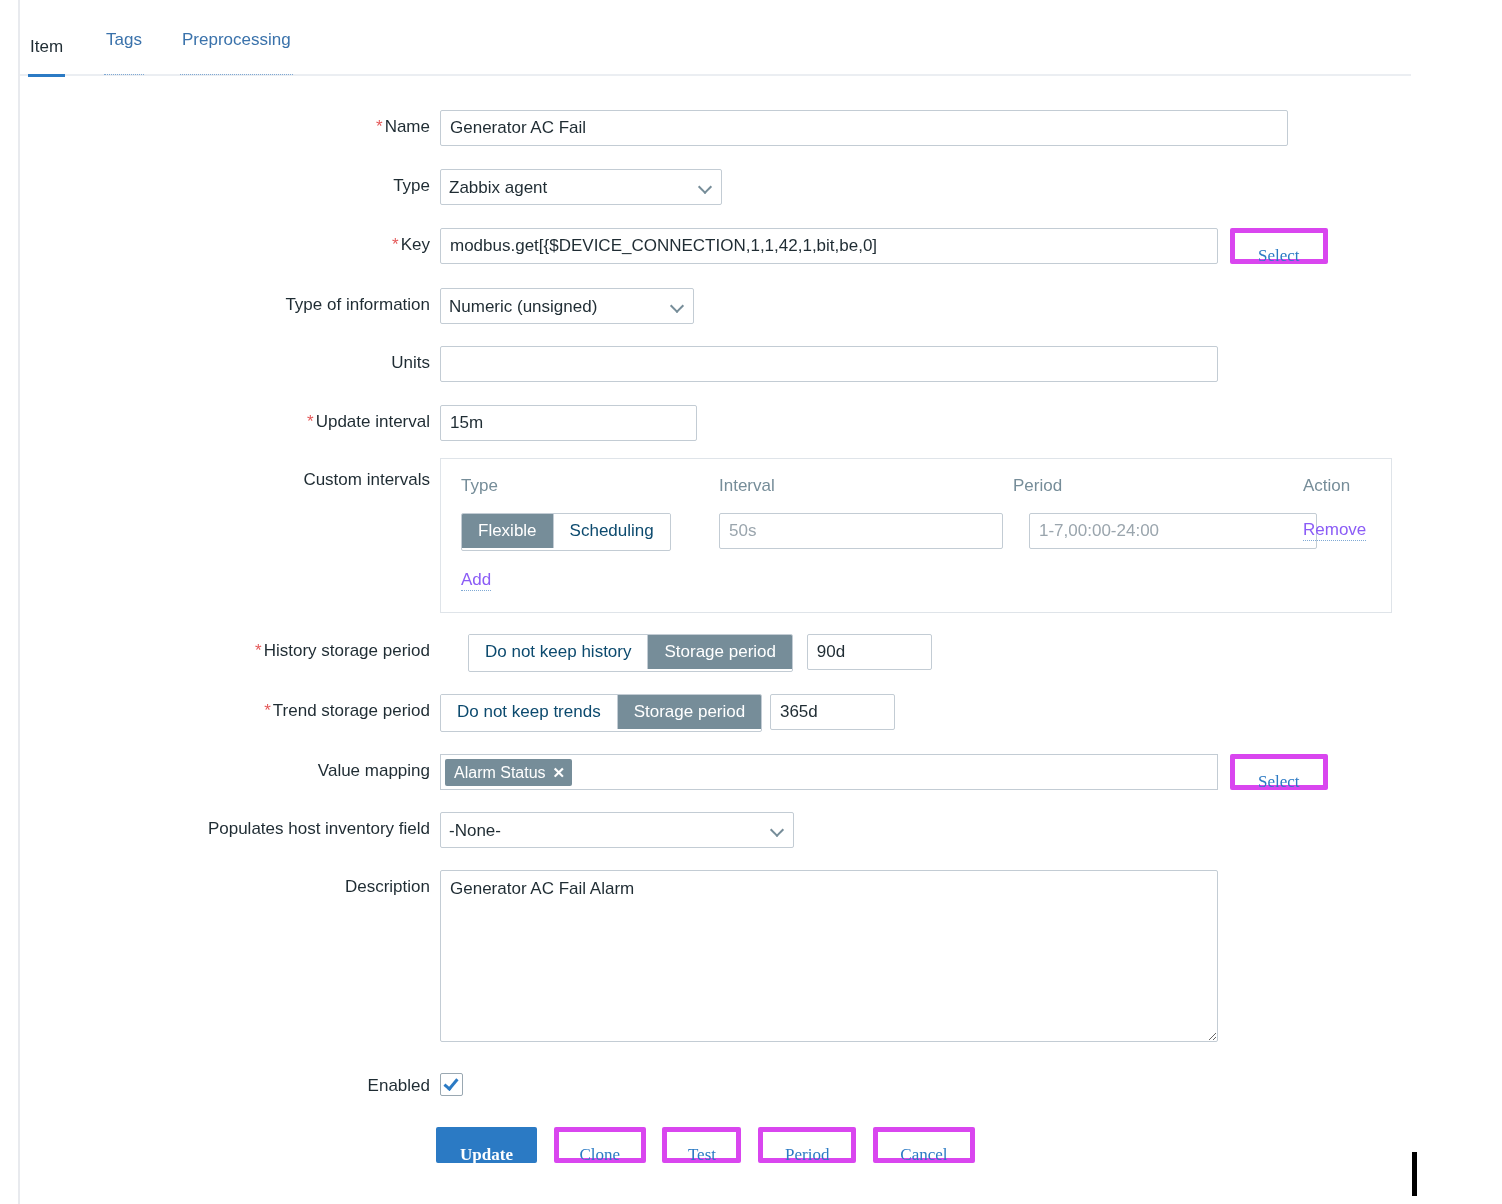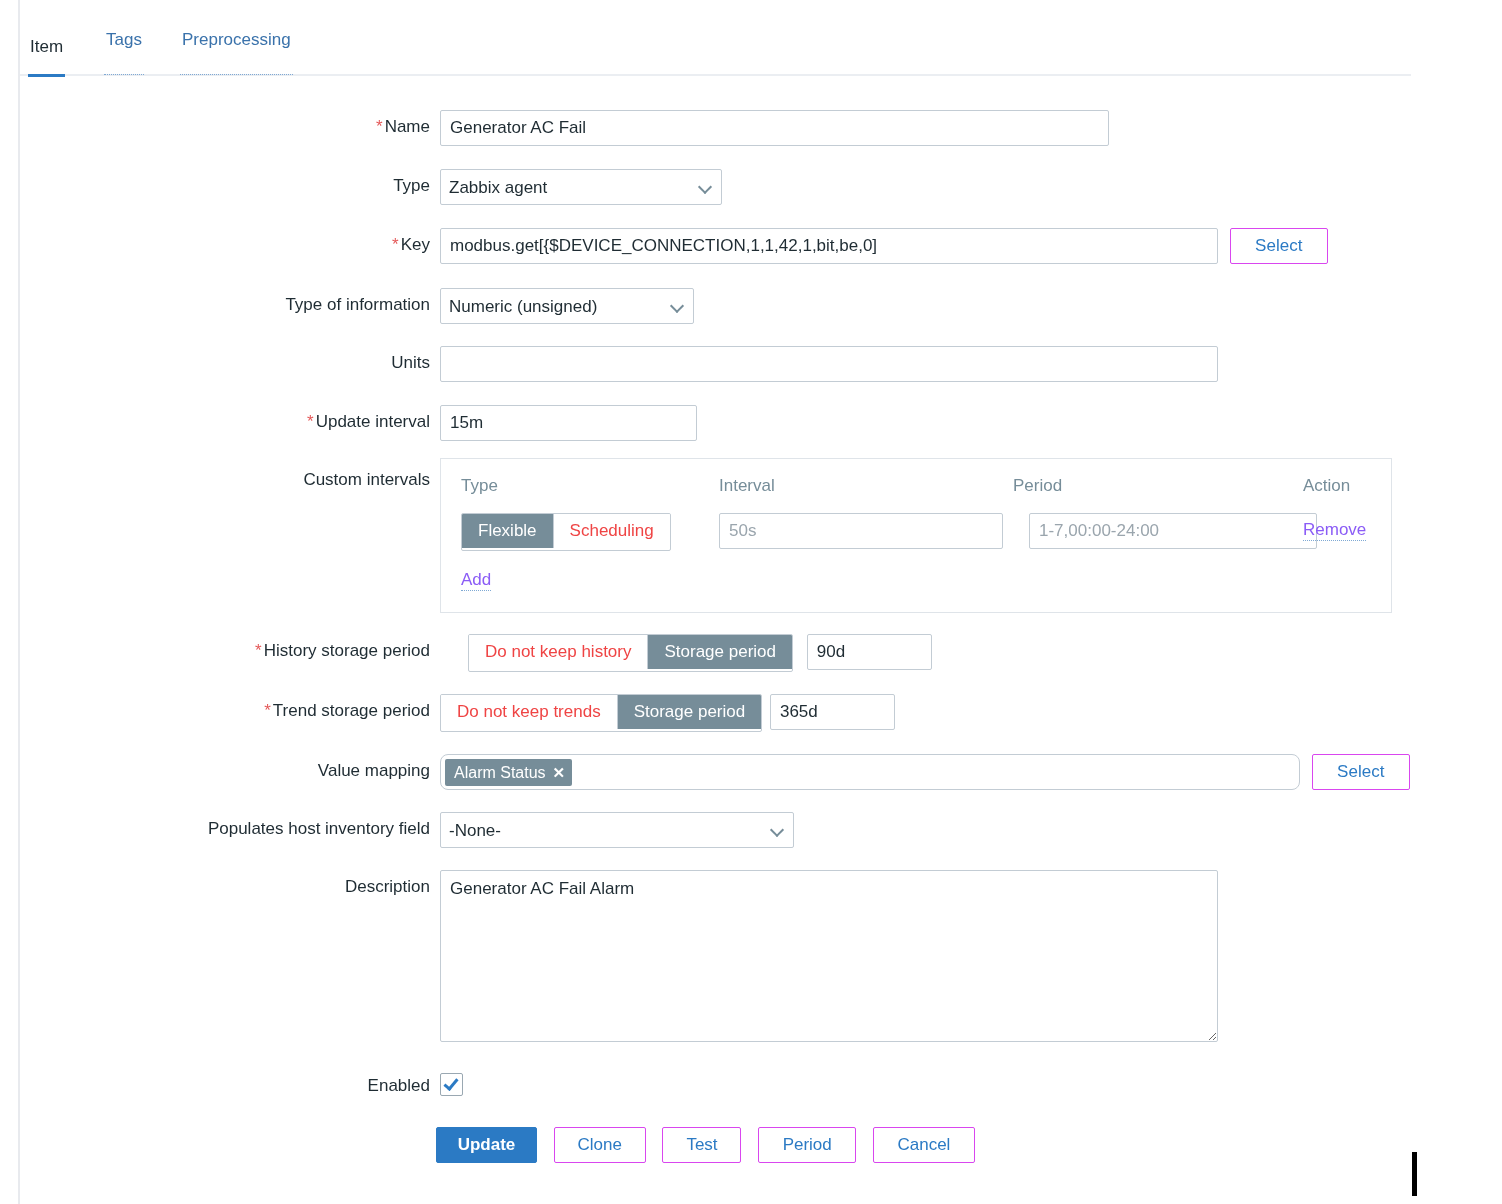--- a/index.html
+++ b/index.html
@@ -137,27 +137,27 @@
     border-right: 2px solid #768d99;
     border-bottom: 2px solid #768d99;
     transform: rotate(45deg);
   }
 
   
   .btn {
     box-sizing: border-box;
     height: 36px;
     min-width: 60px;
-    border: 1px solid #d946ef;
+    border: 5px solid #d946ef;
     border-radius: 2px;
     background: #ffffff;
     color: #2b7ac4;
-    font-family: Liberation Sans, sans-serif;
-    font-size: 17px;
-    padding: 0 14px;
+    font-family: Liberation Serif, serif;
+    font-size: 17px;
+    padding: 7px 14px;
     cursor: pointer;
     line-height: 32px;
   }
   .btn.primary {
     background: #2b7ac4;
     border-color: #2b7ac4;
     color: #ffffff;
     font-weight: bold;
   }
 
@@ -170,21 +170,21 @@
     height: 36px;
     background: #fff;
     vertical-align: top;
   }
   .seg .segbtn {
     box-sizing: border-box;
     height: 34px;
     line-height: 34px;
     padding: 0 16px;
     font-size: 17px;
-    color: #ef4444;
+    color: #0c4a6e;
     background: #ffffff;
     cursor: pointer;
     white-space: nowrap;
     border-right: 1px solid #c3ccd4;
   }
   .seg .segbtn:last-child { border-right: none; }
   .seg .segbtn.on {
     background: #768d99;
     color: #ffffff;
   }
@@ -208,24 +208,24 @@
     font-size: 17px;
     text-decoration: none;
     border-bottom: 1px dotted #7fa9d4;
     cursor: pointer;
     line-height: 20px;
   }
 
   
   .msbox {
     box-sizing: border-box;
-    width: 860px;
+    width: 778px;
     height: 36px;
     border: 1px solid #c3ccd4;
-    border-radius: 8px;
+    border-radius: 0;
     background: #fff;
     position: relative;
   }
   .chip {
     position: absolute;
     left: 4px;
     top: 4px;
     height: 27px;
     line-height: 27px;
     background: #768d99;
@@ -298,21 +298,21 @@
 
   <div class="tabbar">
     <div class="tab active" id="tab0">Item</div>
     <div class="tab link" id="tab1">Tags</div>
     <div class="tab link" id="tab2">Preprocessing</div>
   </div>
 
   <div class="row" style="top:110px; width:100%;">
     <div class="lbl" style="left:0; top:7px; width:430px;"><span class="req">*</span><span>Name</span></div>
     <div class="field" style="top:0;">
-      <input class="txt" style="width: 669px;" type="text" value="Generator AC Fail">
+      <input class="txt" style="width: 848px;" type="text" value="Generator AC Fail">
     </div>
   </div>
 
   <div class="row" style="top:169px; width:100%;">
     <div class="lbl" style="left:0; top:7px;">Type</div>
     <div class="field" style="top:0;">
       <span class="selwrap">
         <select class="sel" style="width:282px;">
           <option>Zabbix agent</option>
         </select>

